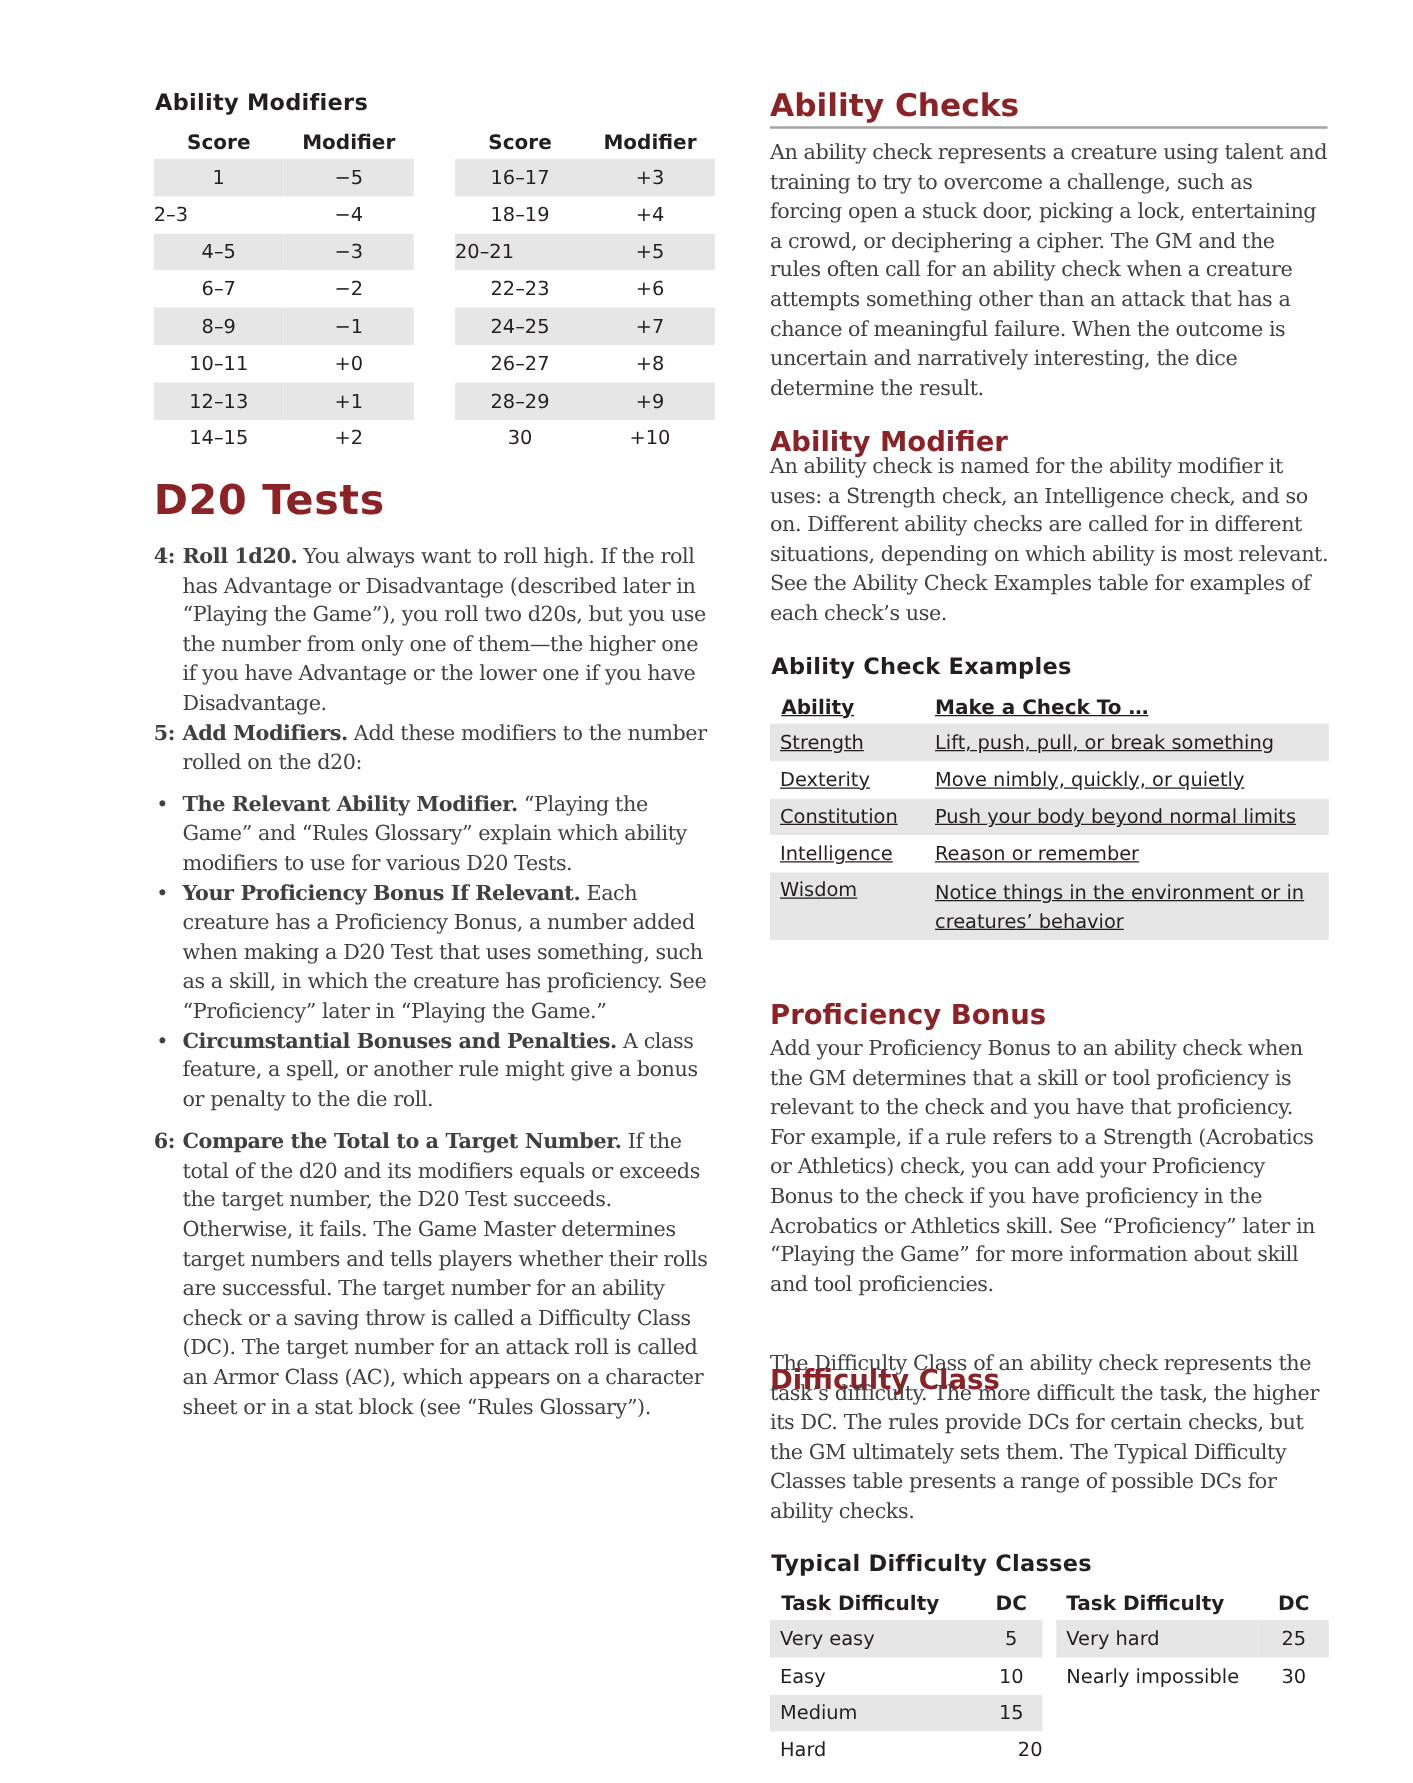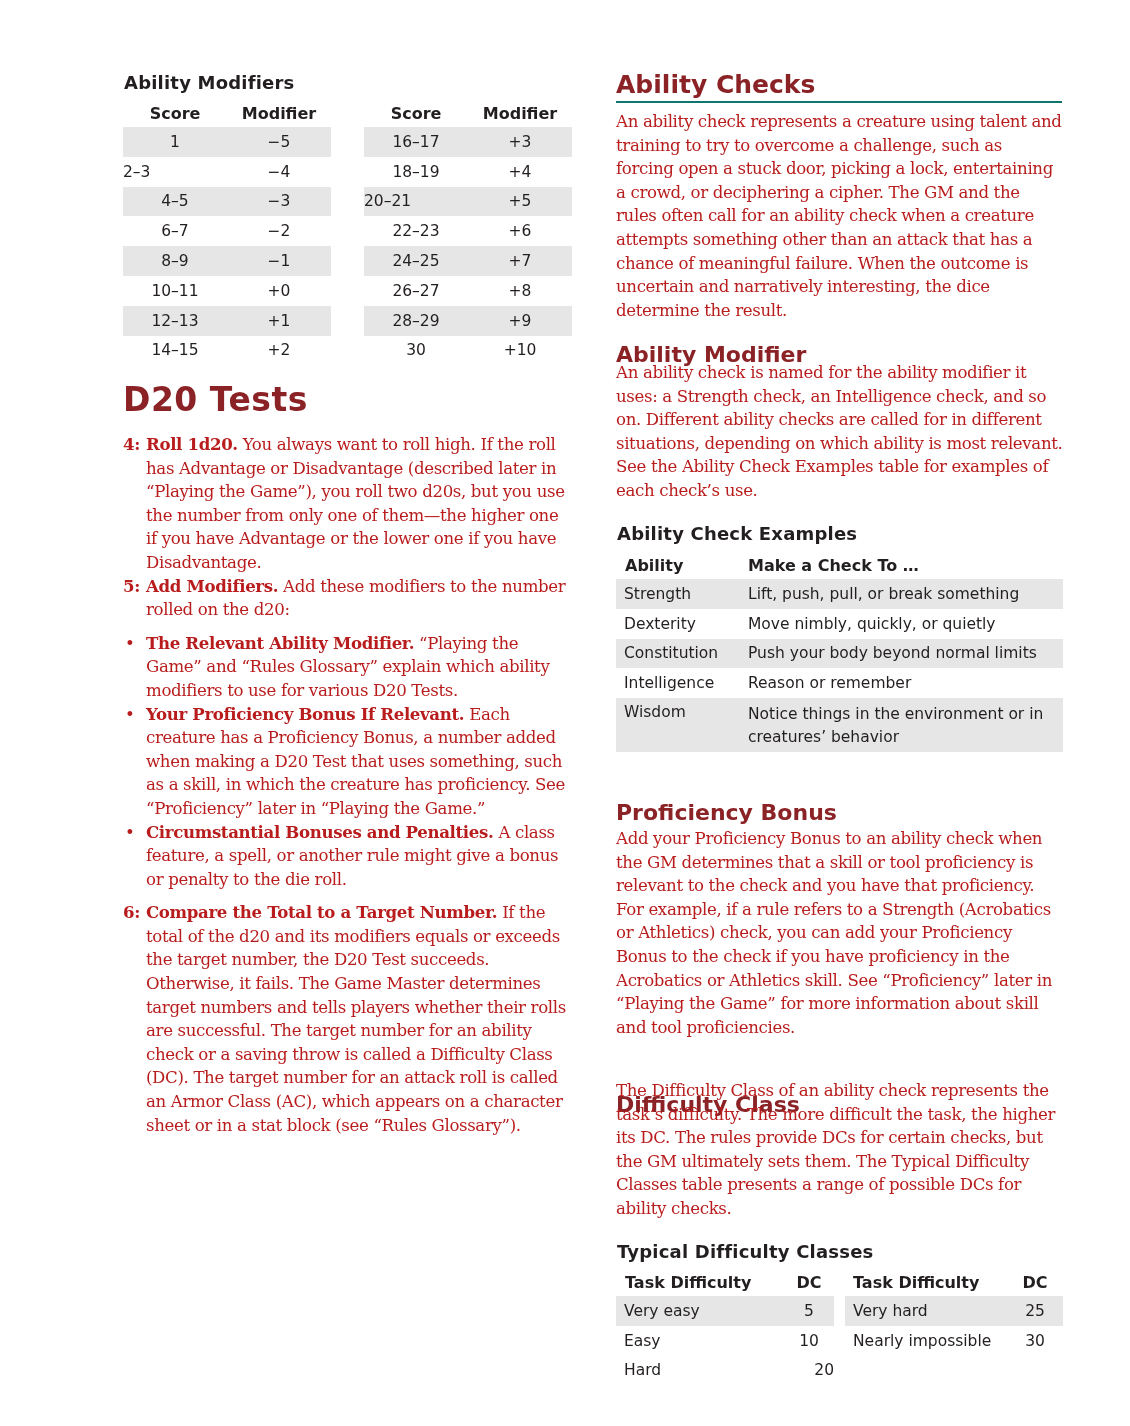--- a/index.html
+++ b/index.html
@@ -7,22 +7,22 @@
   .col { position: absolute; top: 0; }
   .left { left: 123px; width: 450px; }
   .right { left: 616px; width: 448px; }
   .table-title { font-family: "DejaVu Sans", sans-serif; font-size: 18px; font-weight: bold; color: #231f20; letter-spacing: 0.2px; }
   table { border-collapse: collapse; font-family: "DejaVu Sans", sans-serif; font-size: 15.5px; color: #231f20; }
   th { font-weight: bold; font-size: 16px; padding: 0; height: 28px; }
   td { padding: 0; height: 29.8px; }
   tr.shade td { background: #e6e6e6; }
   .h1 { font-family: "DejaVu Sans", sans-serif; font-weight: bold; color: #8b2226; font-size: 33px; margin: 0; letter-spacing: 0.5px; }
   .h2 { font-family: "DejaVu Sans", sans-serif; font-weight: bold; color: #8b2226; font-size: 22px; margin: 0; }
-  .h2-rule { border-bottom: 2px solid #0f766e; }
-  .body { font-family: "DejaVu Serif", serif; font-size: 16.6px; line-height: 23.6px; color: #b91c1c; margin: 0; letter-spacing: -0.35px; }
+  .h2-rule { border-bottom: 2px solid #a3a3a3; }
+  .body { font-family: "DejaVu Serif", serif; font-size: 16.6px; line-height: 23.6px; color: #404040; margin: 0; letter-spacing: -0.35px; }
   .step { position: relative; padding-left: 23px; }
   .step .num { position: absolute; left: 0; top: 0; font-weight: bold; }
   .bullet { position: relative; padding-left: 23px; }
   .bullet .dot { position: absolute; left: 2px; top: 0; }
   b { font-weight: bold; text-align: center; }
 </style>
 </head>
 <body>
 
 <div class="col left">
@@ -133,21 +133,21 @@
 </div>
 
 <div class="col right">
   <h2 class="h2 h2-rule" style="position:absolute; top:70px; left:0; width:446px; font-size:25px; padding-bottom:2px;">Ability Checks</h2>
   <p class="body" style="position:absolute; top:110px; left:0; width:448px;">An ability check represents a creature using talent and training to try to overcome a challenge, such as forcing open a stuck door, picking a lock, entertaining a crowd, or deciphering a cipher. The GM and the rules often call for an ability check when a creature attempts something other than an attack that has a chance of meaningful failure. When the outcome is uncertain and narratively interesting, the dice determine the result.</p>
 
   <h2 class="h2" style="position:absolute; top:342px; left:0;">Ability Modifier</h2>
   <p class="body" style="position:absolute; top:361px; left:0; width:448px;">An ability check is named for the ability modifier it uses: a Strength check, an Intelligence check, and so on. Different ability checks are called for in different situations, depending on which ability is most relevant. See the Ability Check Examples table for examples of each check’s use.</p>
 
   <div class="table-title" style="position:absolute; top:523px; left:1px;">Ability Check Examples</div>
-  <table style="position:absolute; top:551px; left:0; width:447px;">
+  <table style="position:absolute; top:551px; left:0; width:447px;text-decoration:underline;">
     <thead>
         <tr>
       <th style="width:123px; text-align:left; padding-left:9px;">Ability</th>
       <th style="text-align:left;">Make a Check To …</th>
     </tr>
       </thead>
     <tbody>
       <tr class="shade">
           <td style="padding-left:8px">Strength</td>
           <td>Lift, push, pull, or break something</td>
@@ -187,20 +187,24 @@
       </thead>
     <tbody>
       <tr class="shade">
           <td style="padding-left:8px">Very easy</td>
           <td style="text-align:center">5</td>
         </tr>
       <tr>
           <td style="padding-left:8px">Easy</td>
           <td style="text-align:center">10</td>
         </tr>
+      <tr class="shade">
+          <td style="padding-left:8px">Medium</td>
+          <td style="text-align:center">15</td>
+        </tr>
       <tr>
           <td style="padding-left:8px">Hard</td>
           <td style="text-align:right">20</td>
         </tr>
     </tbody>
   </table>
   <table style="position:absolute; top:1268px; left:229px; width:218px;">
     <thead>
         <tr>
       <th style="text-align:left; padding-left:8px;">Task Difficulty</th>

